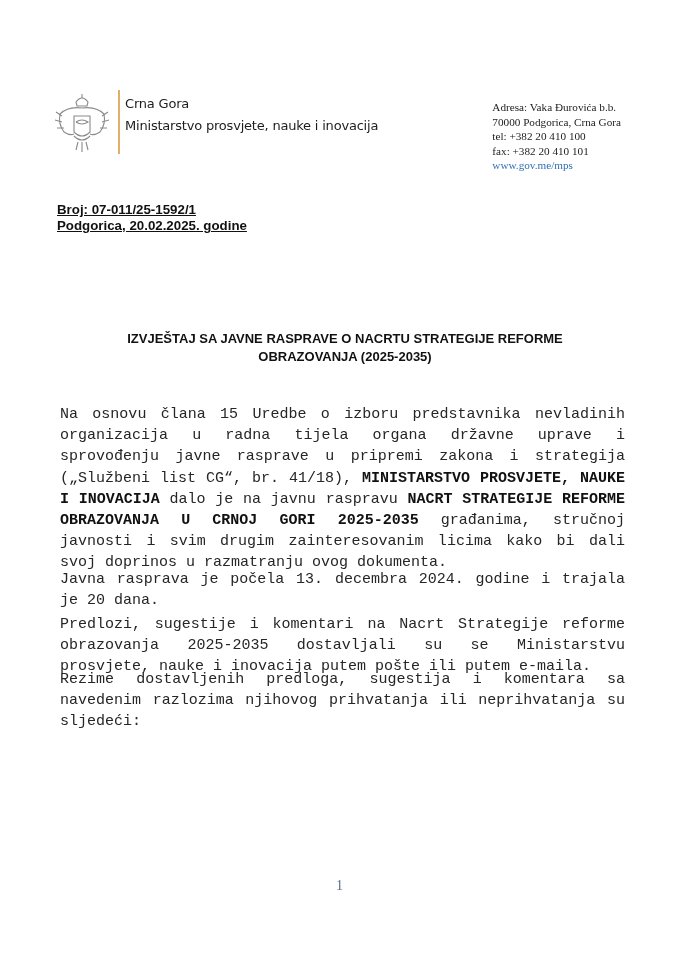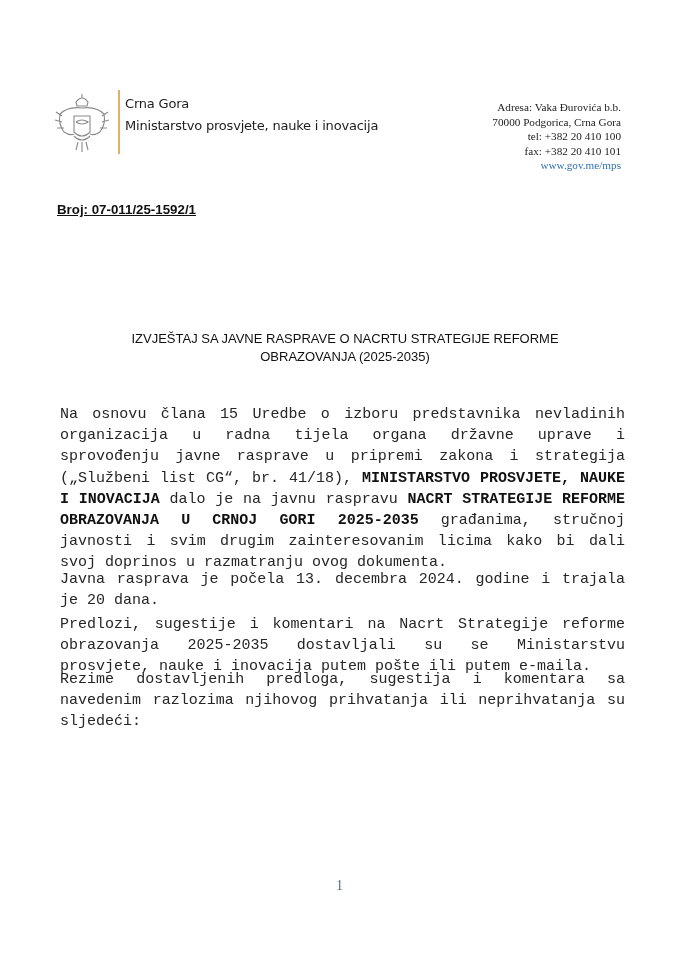--- a/index.html
+++ b/index.html
@@ -3,26 +3,26 @@
   <meta charset="utf-8">
   <style>
     html, body { margin: 0; padding: 0; background: #ffffff; }
     body { width: 679px; height: 960px; position: relative; overflow: hidden; color: #222; }
     .page { position: absolute; left: 0; top: 0; width: 679px; height: 960px; background: #fff; }
 
     .coat { position: absolute; left: 52px; top: 92px; width: 60px; height: 64px; }
     .divider { position: absolute; left: 118px; top: 90px; width: 2px; height: 64px; background: #e0b06a; }
     .org { position: absolute; left: 125px; top: 93px; font-family: "DejaVu Sans", sans-serif; font-size: 13px; color: #1d1d1d; line-height: 22px; letter-spacing: -0.2px; }
 
-    .address { position: absolute; right: 58px; top: 100px; text-align: right; font-family: "Liberation Serif", serif; font-size: 11.2px; line-height: 14.5px; color: #222; }
+    .address { position: absolute; right: 58px; top: 100px; font-family: "Liberation Serif", serif; font-size: 11.2px; line-height: 14.5px; color: #222; }
     .address .web { color: #2f6fb0; }
 
     .ref { position: absolute; left: 57px; top: 202px; font-family: "Liberation Sans", sans-serif; font-weight: bold; font-size: 13.3px; line-height: 16px; color: #111; text-decoration: underline; }
 
-    .title { position: absolute; left: 60px; width: 570px; top: 330px; text-align: center; font-family: "Liberation Sans", sans-serif; font-weight: normal; font-size: 13px; line-height: 18px; color: #111; }
+    .title { position: absolute; left: 60px; width: 570px; top: 330px; text-align: center; font-family: "Liberation Sans", sans-serif; font-weight: bold; font-size: 13px; line-height: 18px; color: #111; }
 
     .body-text { position: absolute; left: 60px; width: 565px; font-family: Liberation Mono, monospace; font-size: 15px; line-height: 21.2px; color: #262626; text-align: justify; }
     .p1 { top: 404px; }
     .p2 { top: 569px; }
     .p3 { top: 606px; margin-top: 8px; }
     .p4 { top: 669px; }
     .body-text b { color: #111; }
 
     .pagenum { position: absolute; left: 336px; top: 878px; font-family: "Liberation Serif", serif; font-size: 14px; color: #5a6a90; }
   </style>
@@ -56,20 +56,21 @@
   <div class="address">
     <div>Adresa: Vaka Đurovića b.b.</div>
     <div>70000 Podgorica, Crna Gora</div>
     <div>tel: +382 20 410 100</div>
     <div>fax: +382 20 410 101</div>
     <div class="web">www.gov.me/mps</div>
   </div>
 
   <div class="ref">
     <div>Broj: 07-011/25-1592/1</div>
+    <div>Podgorica, 20.02.2025. godine</div>
   </div>
 
   <div class="title">
     <div>IZVJEŠTAJ SA JAVNE RASPRAVE O NACRTU STRATEGIJE REFORME</div>
     <div>OBRAZOVANJA (2025-2035)</div>
   </div>
 
   <div class="body-text p1"><span>Na osnovu člana 15 Uredbe o izboru predstavnika nevladinih organizacija u radna tijela organa državne uprave i sprovođenju javne rasprave u pripremi zakona i strategija („Službeni list CG“, br. 41/18), </span><b>MINISTARSTVO PROSVJETE, NAUKE I INOVACIJA</b><span> dalo je na javnu raspravu </span><b>NACRT STRATEGIJE REFORME OBRAZOVANJA U CRNOJ GORI 2025-2035</b><span> građanima, stručnoj javnosti i svim drugim zainteresovanim licima kako bi dali svoj doprinos u razmatranju ovog dokumenta.</span></div>
 
   <div class="body-text p2">Javna rasprava je počela 13. decembra 2024. godine i trajala je 20 dana.</div>

